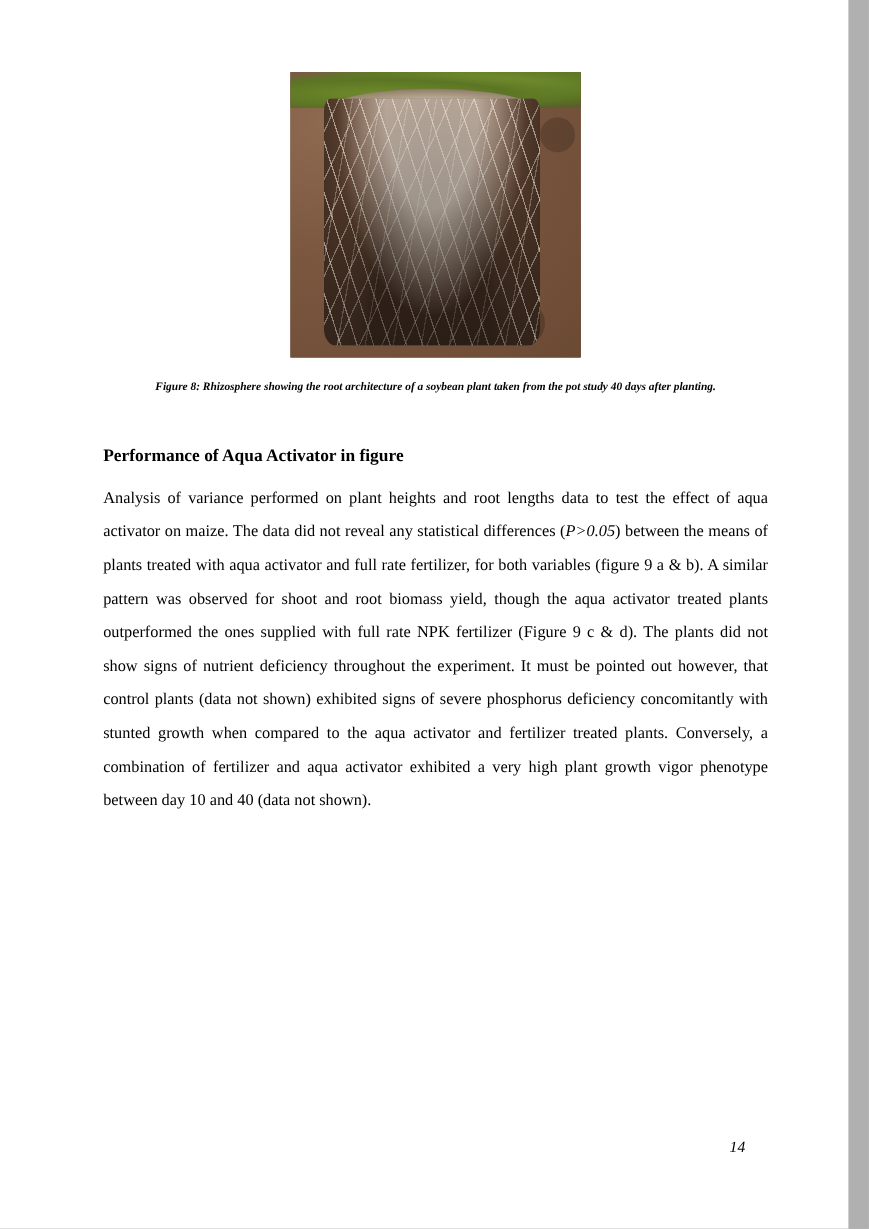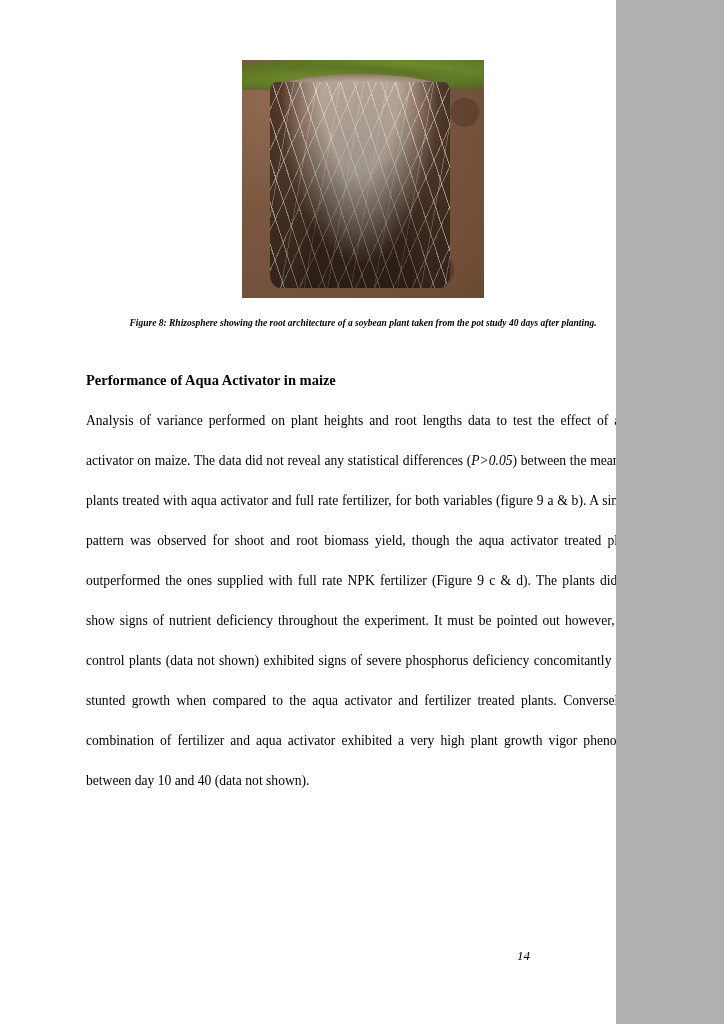--- a/index.html
+++ b/index.html
@@ -1,21 +1,21 @@
 <!DOCTYPE html>
 <html><head>
 <meta charset="utf-8">
 <style>
   html, body {
     margin: 0;
     padding: 0;
     background: #b0b0b0;
   }
   .page {
-    width: 616px;
+    width: 707px;
     height: 1024px;
     background: #ffffff;
     position: relative;
     overflow: hidden;
     font-family: "Liberation Serif", serif;
     color: #000000;
     box-sizing: border-box;
   }
   .content {
     position: absolute;
@@ -119,21 +119,21 @@
   
   .section-heading {
     font-family: "Liberation Serif", serif;
     font-weight: bold;
     font-size: 14.5px;
     margin-top: 42px;
   }
   .body-paragraph {
     font-family: "Liberation Serif", serif;
     font-size: 13.6px;
-    line-height: 40px;
+    line-height: 28px;
     text-align: justify;
     margin-top: 8px;
   }
   .body-paragraph i {
     font-style: italic;
   }
 
   
   .page-number {
     position: absolute;
@@ -153,21 +153,21 @@
     <div class="figure-block">
       <div class="figure-image">
         <div class="photo-bg"></div>
         <div class="photo-green"></div>
         <div class="root-top"></div>
         <div class="root-ball"></div>
       </div>
       <div class="figure-caption">Figure 8: Rhizosphere showing the root architecture of a soybean plant taken from the pot study 40 days after planting.</div>
     </div>
 
-    <h2 class="section-heading">Performance of Aqua Activator in maize</h2>
+    <h2 class="section-heading">Performance of Aqua Activator in figure</h2>
 
     <p class="body-paragraph">
       <span>Analysis of variance performed on plant heights and root lengths data to test the effect of aqua activator on maize.  The data did not reveal any statistical differences (</span><i>P&gt;0.05</i><span>) between the means of plants treated with aqua activator and full rate fertilizer, for both variables (figure 9 a &amp; b). A similar pattern was observed for shoot and root biomass yield, though the aqua activator treated plants outperformed the ones supplied with full rate NPK fertilizer (Figure 9 c &amp; d). The plants did not show signs of nutrient deficiency throughout the experiment. It must be pointed out however, that control plants (data not shown) exhibited signs of severe phosphorus deficiency concomitantly with stunted growth when compared to the aqua activator and fertilizer treated plants. Conversely, a combination of fertilizer and aqua activator exhibited a very high plant growth vigor phenotype between day 10 and 40 (data not shown).</span>
     </p>
 
   </div>
 
   <div class="page-number">14</div>
 </div>
 

